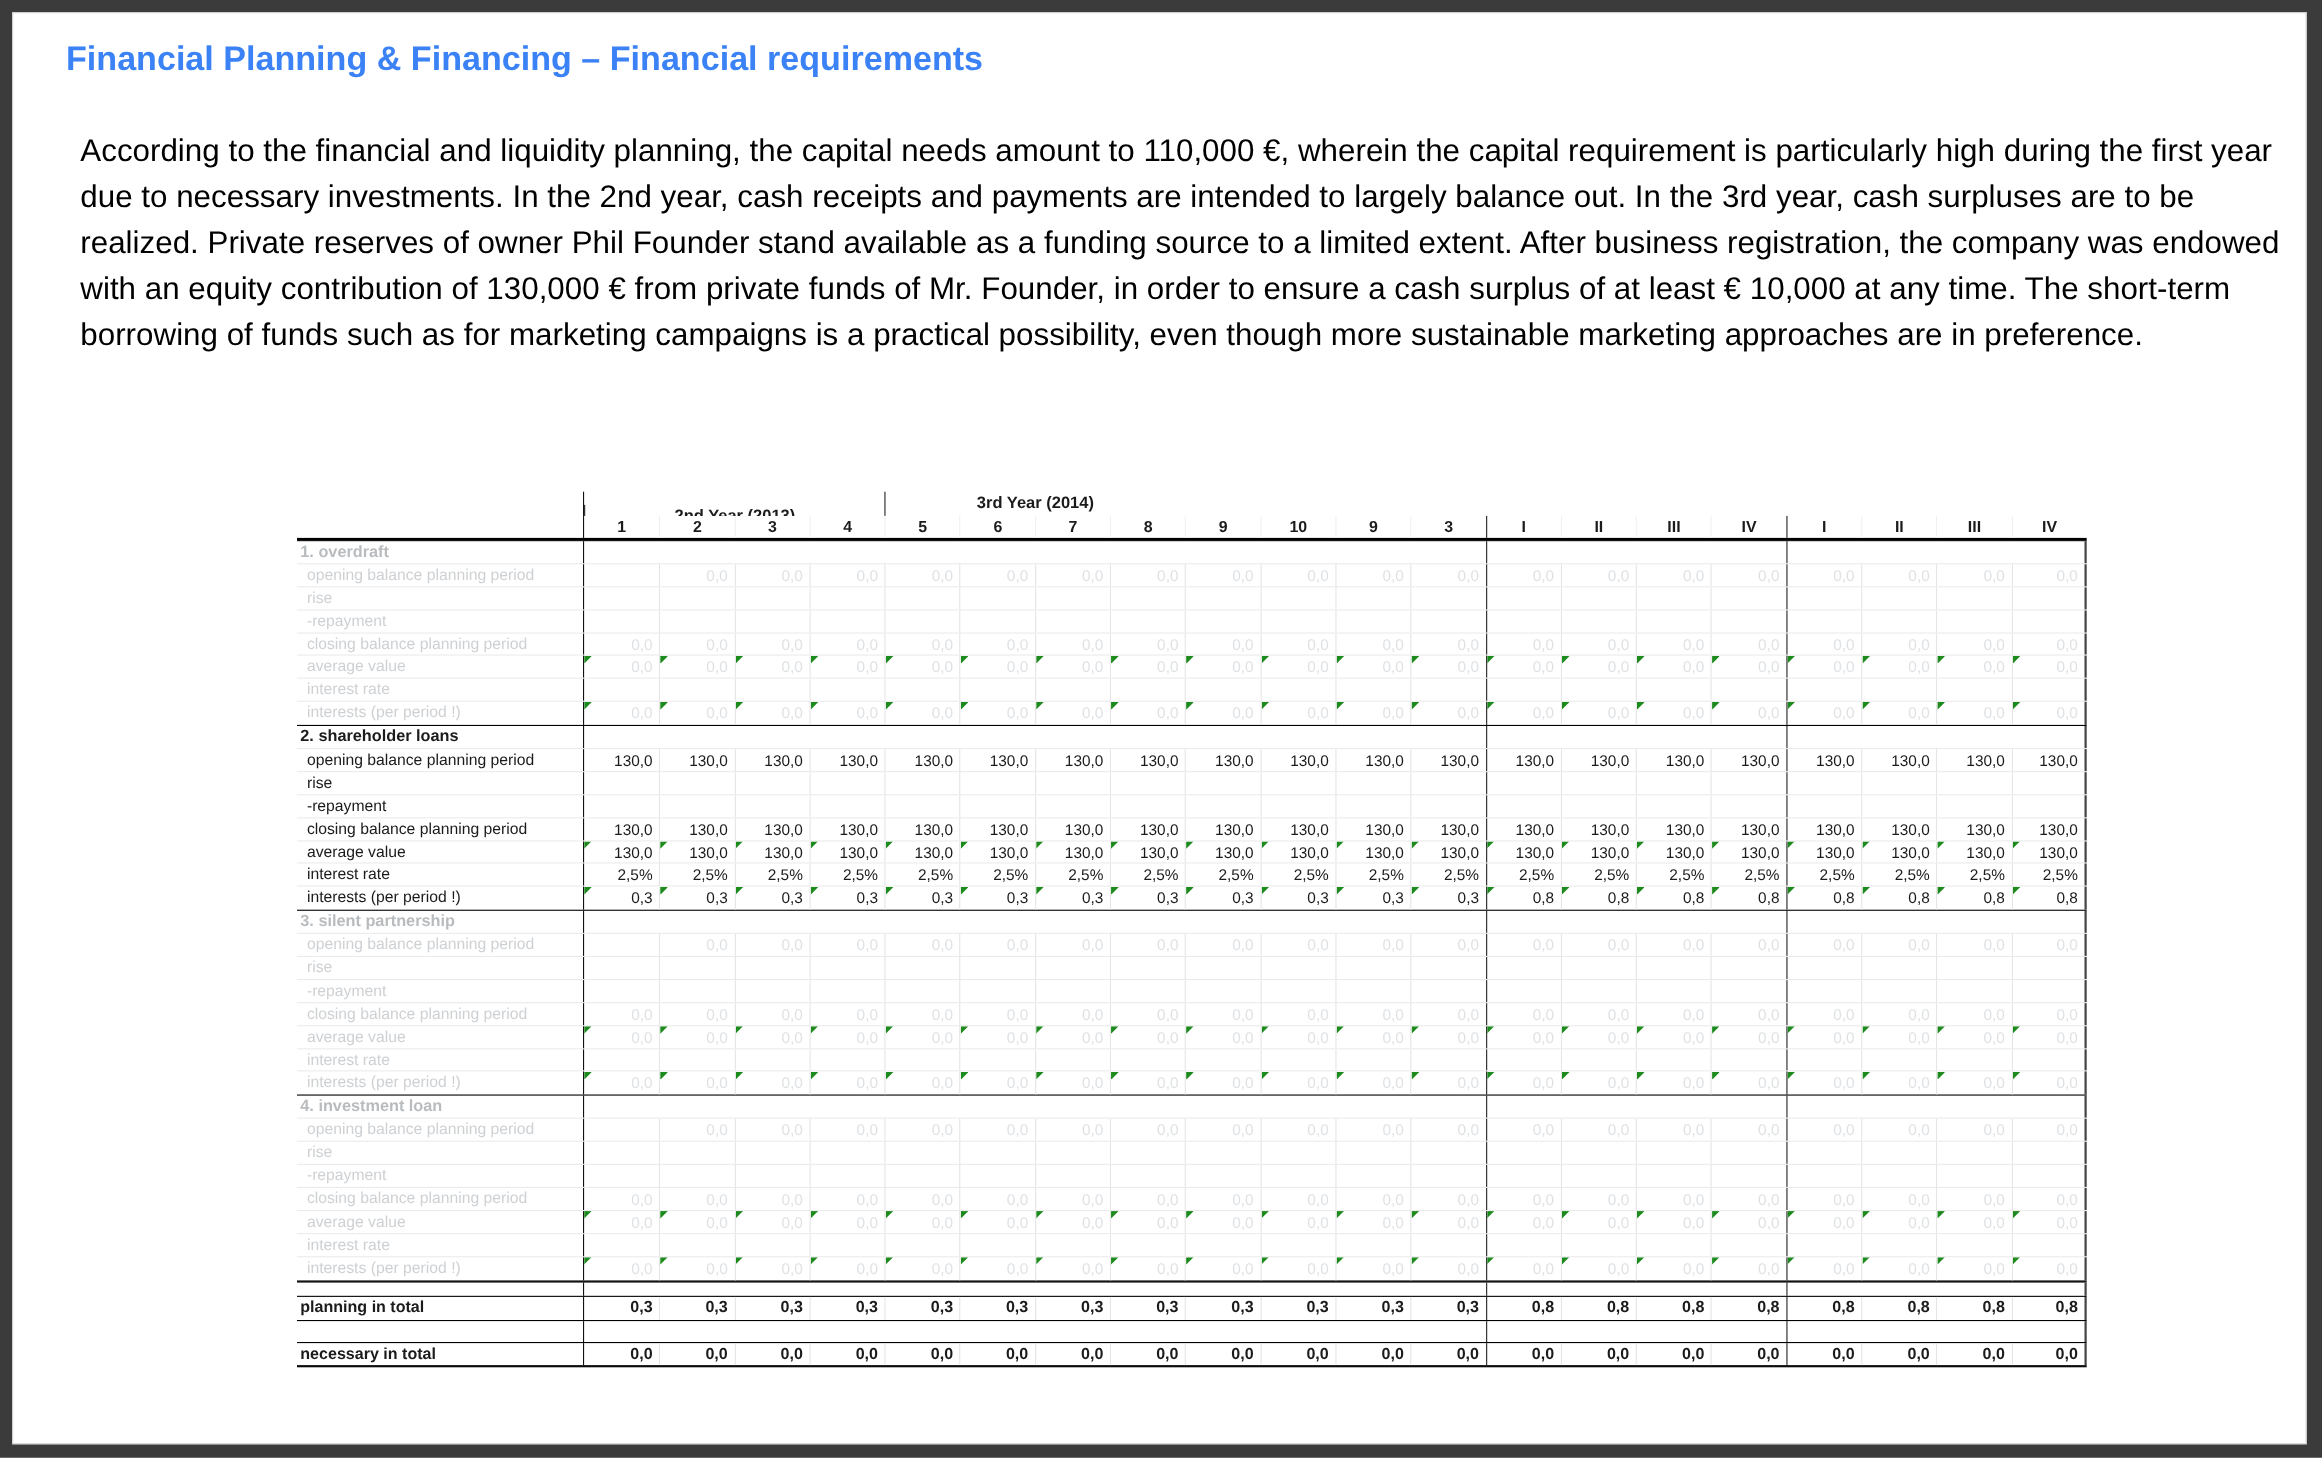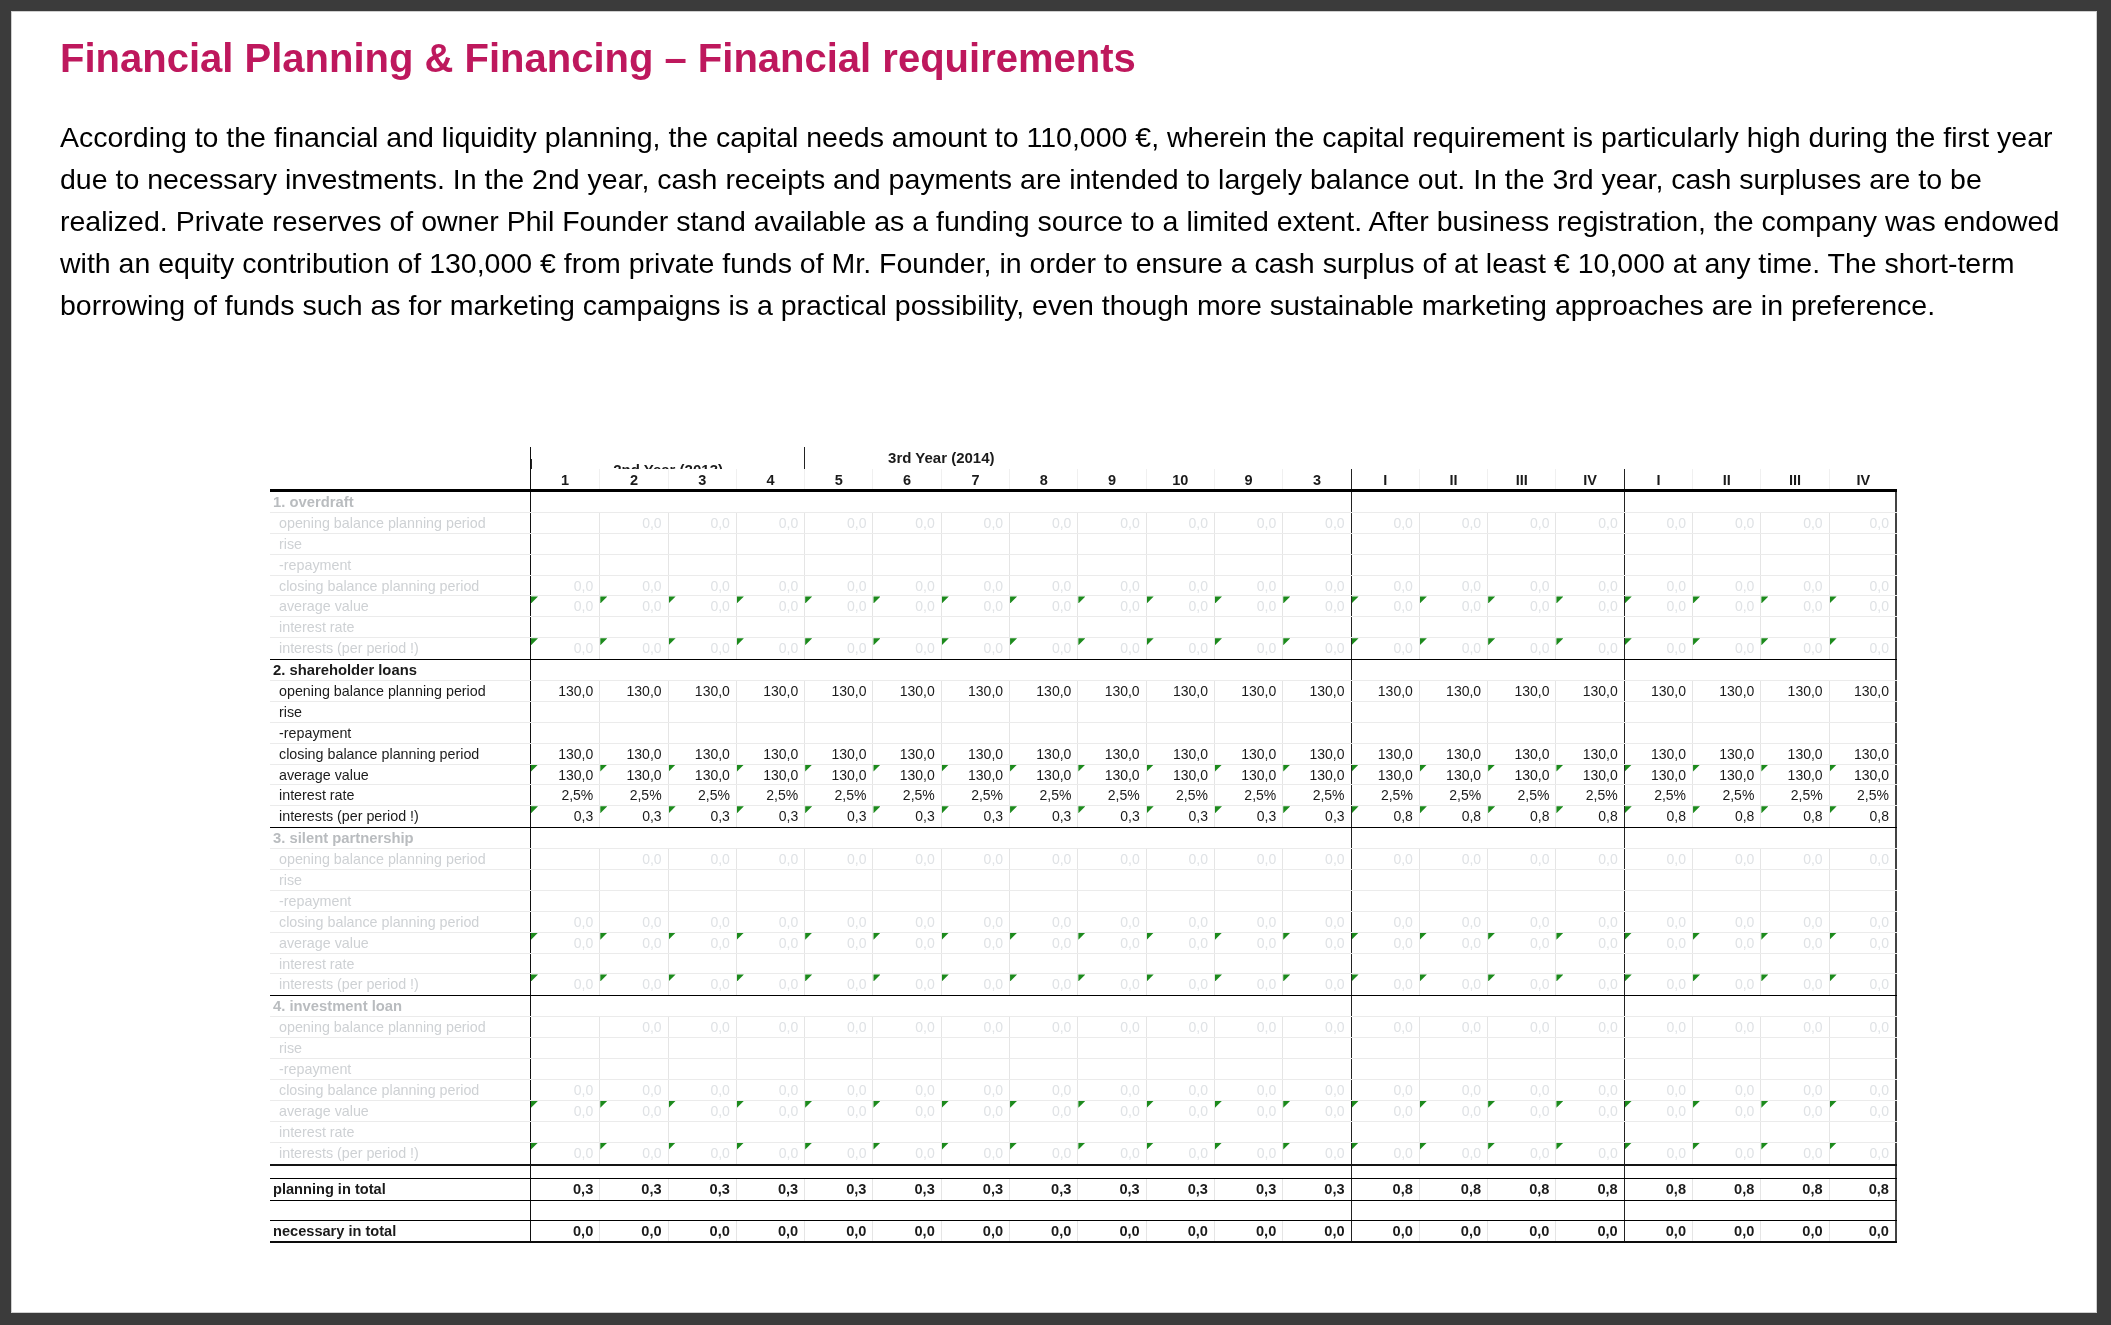--- a/index.html
+++ b/index.html
@@ -1,21 +1,21 @@
 <!DOCTYPE html>
 <html><head>
 <meta charset="utf-8">
 <style>
   html,body{margin:0;padding:0;background:#3b3b3b;}
   body{width:2111px;height:1325px;position:relative;overflow:hidden;
        font-family:"Liberation Sans",sans-serif;}
   .slide{position:absolute;left:11px;top:11px;width:2086px;height:1302px;
          background:#ffffff;border:1px solid #cfcfcf;box-sizing:border-box;}
-  .page-title{position:absolute;left:48px;top:24px;font-size:40px;font-weight:bold;color:#be185d;}
-  .intro{position:absolute;left:48px;top:104px;width:2002px;font-size:28.5px;line-height:42px;color:#000;}
+  .page-title{position:absolute;left:48px;top:24px;font-size:31px;font-weight:bold;color:#3b82f6;}
+  .intro{position:absolute;left:61px;top:104px;width:2002px;font-size:28.5px;line-height:42px;color:#000;}
 
   .sheet{position:absolute;left:258px;top:418px;width:1627px;color:#1b1b1b;font-size:14.3px;
          --accent:#efa32f;--red:#ff0000;--green:#1c8a1c;
          --mlabel:#ced1d4;--mvalue:#dfe2e5;--mname:#b9bcbf;}
   .sheet-head{display:flex;justify-content:space-between;height:30px;}
   .sheet-title{width:261px;box-sizing:border-box;border-top:3px solid var(--accent);
                border-bottom:1px solid #2b2b2b;font-weight:bold;font-size:15.5px;padding:3px 0 0 2px;}
   .sheet-note{font-weight:bold;font-size:15px;color:var(--red);padding-top:6px;}
   .head-gap{height:17px;}
 

